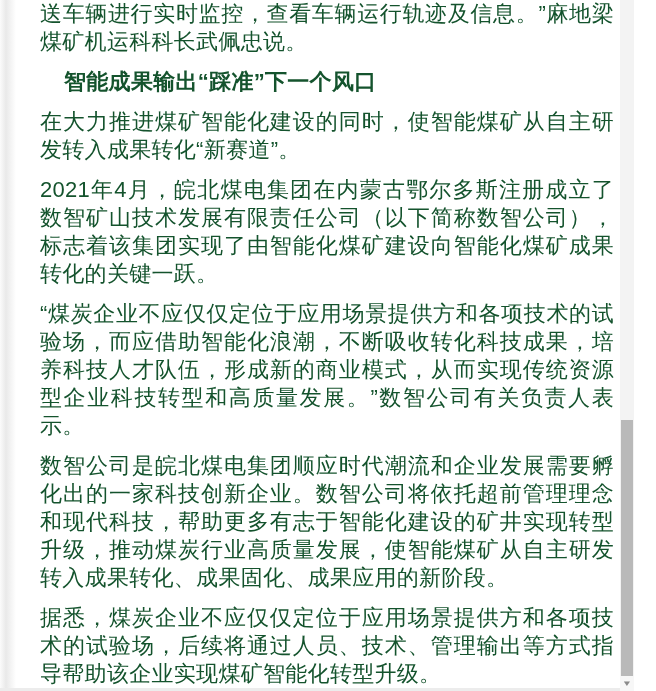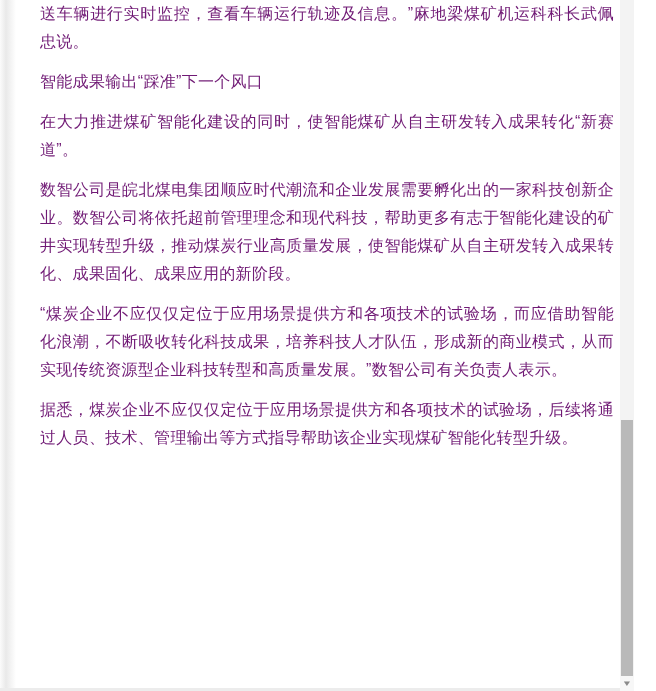--- a/index.html
+++ b/index.html
@@ -27,29 +27,30 @@
   }
 
   
   .article {
     position: absolute;
     left: 40px; top: 0;
     width: 574px;
   }
   .article p {
     margin: 0 0 12px 0;
-    font-size: 16px;
+    font-size: 22px;
     line-height: 28px;
-    color: #701a75;
+    color: #14532d;
     text-align: justify;
     letter-spacing: 0.3px;
   }
   .article p.heading {
     
-    font-weight: normal;
+    font-weight: bold;
+    margin-left: 24px;
   }
 
   
   .v-scrollbar {
     position: absolute;
     left: 620px; top: 0;
     width: 14px; height: 691px;
     background: #f3f3f3;
   }
   .v-scrollbar .thumb {
@@ -75,22 +76,23 @@
 </style>
 </head>
 <body>
 
 <div class="left-edge"></div>
 
 <div class="article">
   <p>送车辆进行实时监控，查看车辆运行轨迹及信息。”麻地梁煤矿机运科科长武佩忠说。</p>
   <p class="heading">智能成果输出“踩准”下一个风口</p>
   <p>在大力推进煤矿智能化建设的同时，使智能煤矿从自主研发转入成果转化“新赛道”。</p>
+  <p>2021年4月，皖北煤电集团在内蒙古鄂尔多斯注册成立了数智矿山技术发展有限责任公司（以下简称数智公司），标志着该集团实现了由智能化煤矿建设向智能化煤矿成果转化的关键一跃。</p>
+  <p>“煤炭企业不应仅仅定位于应用场景提供方和各项技术的试验场，而应借助智能化浪潮，不断吸收转化科技成果，培养科技人才队伍，形成新的商业模式，从而实现传统资源型企业科技转型和高质量发展。”数智公司有关负责人表示。</p>
   <p>数智公司是皖北煤电集团顺应时代潮流和企业发展需要孵化出的一家科技创新企业。数智公司将依托超前管理理念和现代科技，帮助更多有志于智能化建设的矿井实现转型升级，推动煤炭行业高质量发展，使智能煤矿从自主研发转入成果转化、成果固化、成果应用的新阶段。</p>
-  <p>“煤炭企业不应仅仅定位于应用场景提供方和各项技术的试验场，而应借助智能化浪潮，不断吸收转化科技成果，培养科技人才队伍，形成新的商业模式，从而实现传统资源型企业科技转型和高质量发展。”数智公司有关负责人表示。</p>
   <p>据悉，煤炭企业不应仅仅定位于应用场景提供方和各项技术的试验场，后续将通过人员、技术、管理输出等方式指导帮助该企业实现煤矿智能化转型升级。</p>
 </div>
 
 <div class="bottom-edge"></div>
 
 <div class="v-scrollbar">
   <div class="thumb"></div>
   <div class="down-btn">
     <span class="arrow-glyph">▼</span>
   </div>

